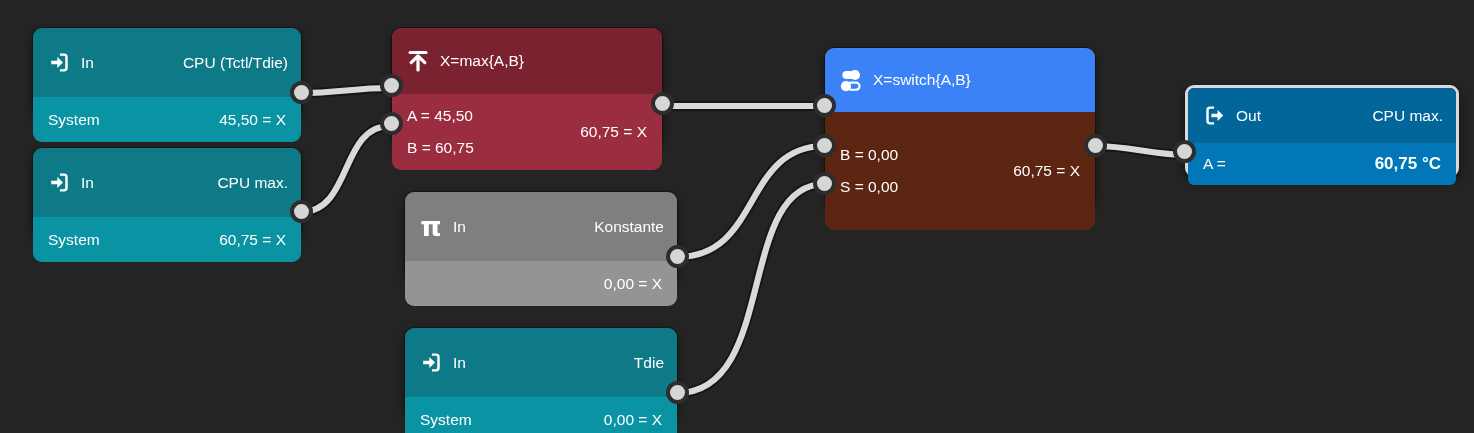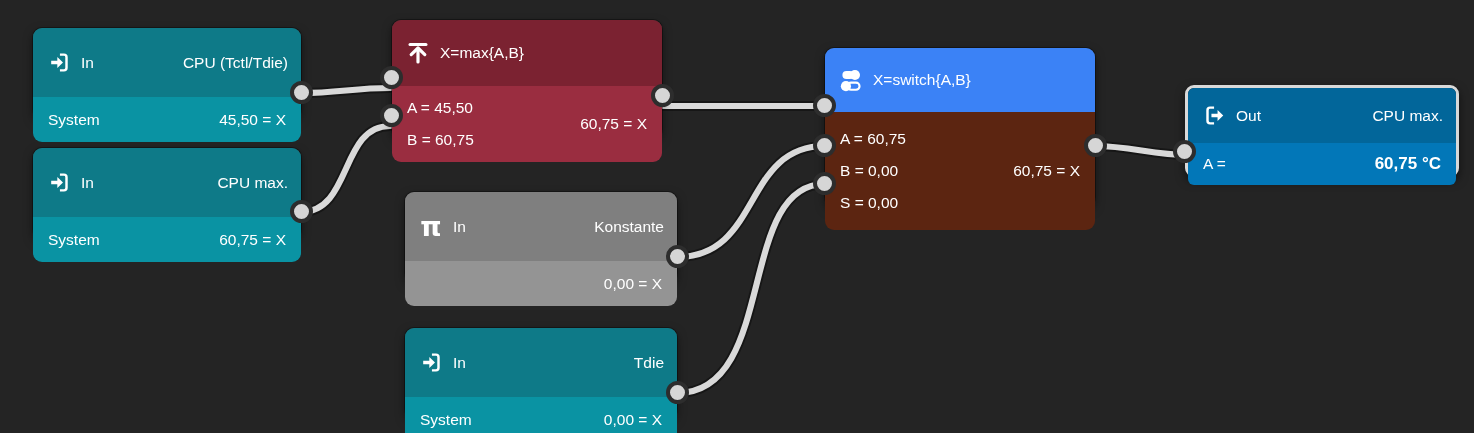--- a/index.html
+++ b/index.html
@@ -85,21 +85,21 @@
     </div>
     <div class="nbody" style="height: 45px; background-color: rgb(10, 147, 163);">
       <div class="vrow" style="height:45px">
         <span class="lcell">System</span>
         <span class="rcell">60,75 = X</span>
       </div>
     </div>
     <div class="port" style="right: -12px; top: 52px; background-color: rgb(214, 214, 214);"></div>
   </div>
 
-  <div class="node" style="left:392px;top:20px;width:270px;height:118px">
+  <div class="node" style="left:392px;top:28px;width:270px;height:118px">
     <div class="hdr" style="height: 42px; background-color: rgb(123, 34, 49);">
       <span class="icon">
         <svg viewBox="0 0 24 24" width="24" height="24">
             <path d="M4 3.6h16" stroke="#fff" stroke-width="3" stroke-linecap="round" fill="none"></path>
             <path d="M12 21V9.5" stroke="#fff" stroke-width="3.2" stroke-linecap="round" fill="none"></path>
             <path d="M5.2 13.6L12 7l6.8 6.6" stroke="#fff" stroke-width="3.2" stroke-linecap="round" stroke-linejoin="round" fill="none"></path>
           </svg>
       </span>
       <span class="hlabel">X=max{A,B}</span>
     </div>
@@ -163,23 +163,20 @@
             <circle cx="15.6" cy="6.25" r="5.3" fill="#fff"></circle>
             <rect x="7.8" y="14.2" width="12.6" height="7.4" rx="3.7" fill="none" stroke="#fff" stroke-width="2.2"></rect>
             <circle cx="6.2" cy="17.9" r="5.3" fill="#fff"></circle>
           </svg>
       </span>
       <span class="hlabel">X=switch{A,B}</span>
     </div>
     <div class="nbody" style="height: 118px; background-color: rgb(92, 37, 17);">
       <div class="vcol">
         <div class="vrow">
-          <span class="lcell">A = 60,75</span>
-        </div>
-        <div class="vrow">
           <span class="lcell">B = 0,00</span>
         </div>
         <div class="vrow">
           <span class="lcell">S = 0,00</span>
         </div>
       </div>
       <span class="outval">60,75 = X</span>
     </div>
     <div class="port" style="left: -12px; top: 46px; background-color: rgb(214, 214, 214);"></div>
     <div class="port" style="left: -12px; top: 86px; background-color: rgb(214, 214, 214);"></div>

